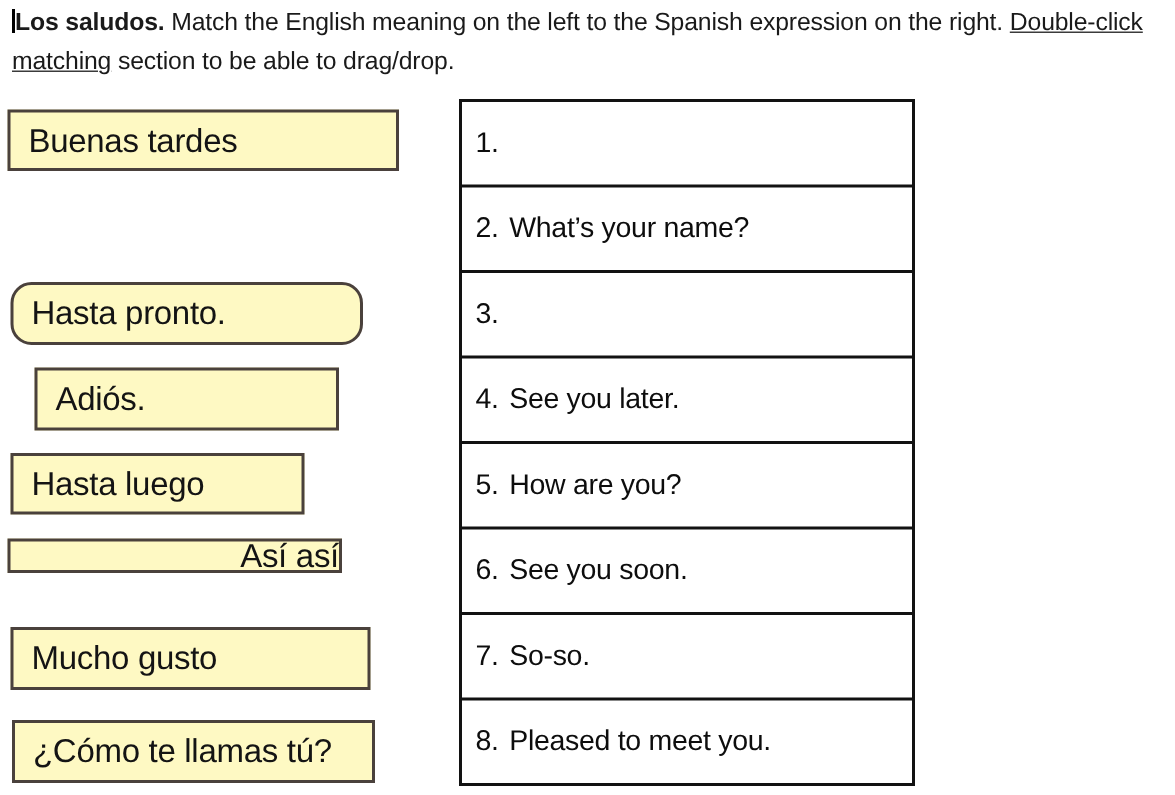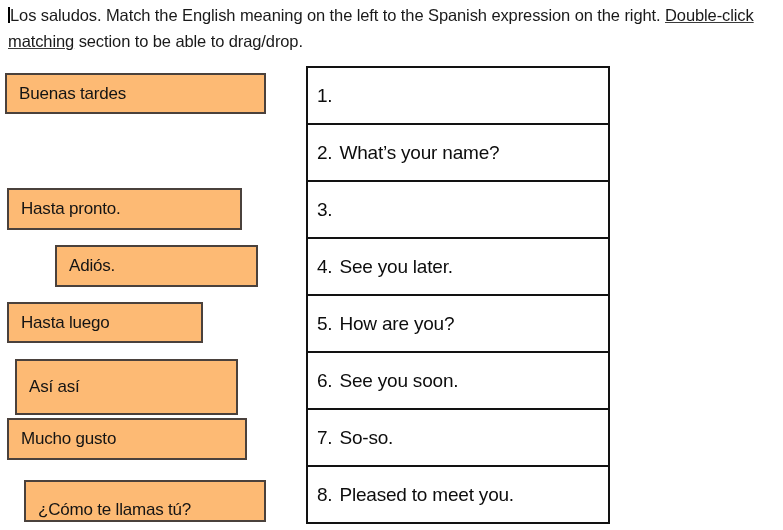--- a/index.html
+++ b/index.html
@@ -30,21 +30,21 @@
   }
   #instructions .caret {
     display: inline-block;
     width: 2px;
     height: 16px;
     background: #000;
     vertical-align: -2px;
     margin-right: 0px;
   }
   #instructions .bold {
-    font-weight: normal;
+    font-weight: bold;
   }
   .spellcheck {
     position: relative;
     display: inline;
     text-decoration: underline;
     text-decoration-color: #3b3b3b;
     text-underline-offset: 1px;
     text-decoration-thickness: 1px;
   }
   .spellcheck::after {
@@ -64,26 +64,26 @@
   
   #left-column {
     position: absolute;
     left: 0;
     top: 0;
     width: 300px;
     height: 530px;
   }
   .chip {
     position: absolute;
-    background: #fdba74;
+    background: #fef9c3;
     border: 2px solid #4a413c;
     display: flex;
     align-items: center;
     padding-left: 12px;
-    font-size: 17px;
+    font-size: 22px;
     color: #141414;
     letter-spacing: -0.2px;
     white-space: nowrap;
   }
 
   
   #english-table {
     position: absolute;
     left: 306px;
     top: 66px;
@@ -111,36 +111,36 @@
 <body>
 
 <div id="instructions">
   <span class="caret"></span><span class="bold">Los saludos.</span><span> Match the English meaning on the left to the Spanish expression on the right. </span><span class="spellcheck">Double-click matching</span><span> section to be able to drag/drop.</span>
 </div>
 
 <div id="left-column">
     <div class="chip" style="left: 5px; top: 73px; width: 261px; height: 41px;">
       <span>Buenas tardes</span>
     </div>
-    <div class="chip" style="left: 7px; top: 188px; width: 235px; height: 42px;">
+    <div class="chip" style="left: 7px; top: 188px; width: 235px; height: 42px; border-radius: 14px;">
       <span>Hasta pronto.</span>
     </div>
-    <div class="chip" style="left: 23px; top: 245px; width: 203px; height: 42px; margin-left: 32px;">
+    <div class="chip" style="left: 23px; top: 245px; width: 203px; height: 42px;">
       <span>Adiós.</span>
     </div>
     <div class="chip" style="left: 7px; top: 302px; width: 196px; height: 41px;">
       <span>Hasta luego</span>
     </div>
-    <div class="chip" style="left: 15px; top: 359px; width: 223px; height: 56px;">
+    <div class="chip" style="left: 5px; top: 359px; width: 223px; height: 23px; justify-content: flex-end;">
       <span>Así así</span>
     </div>
     <div class="chip" style="left: 7px; top: 418px; width: 240px; height: 42px;">
       <span>Mucho gusto</span>
     </div>
-    <div class="chip" style="left: 24px; top: 480px; width: 242px; height: 42px; align-items: flex-end;">
+    <div class="chip" style="left: 8px; top: 480px; width: 242px; height: 42px;">
       <span>¿Cómo te llamas tú?</span>
     </div>
   </div>
 
 <div id="english-table">
     <div class="trow">
       <span class="num">1.</span>
     </div>
     <div class="trow">
       <span class="num">2.</span>

